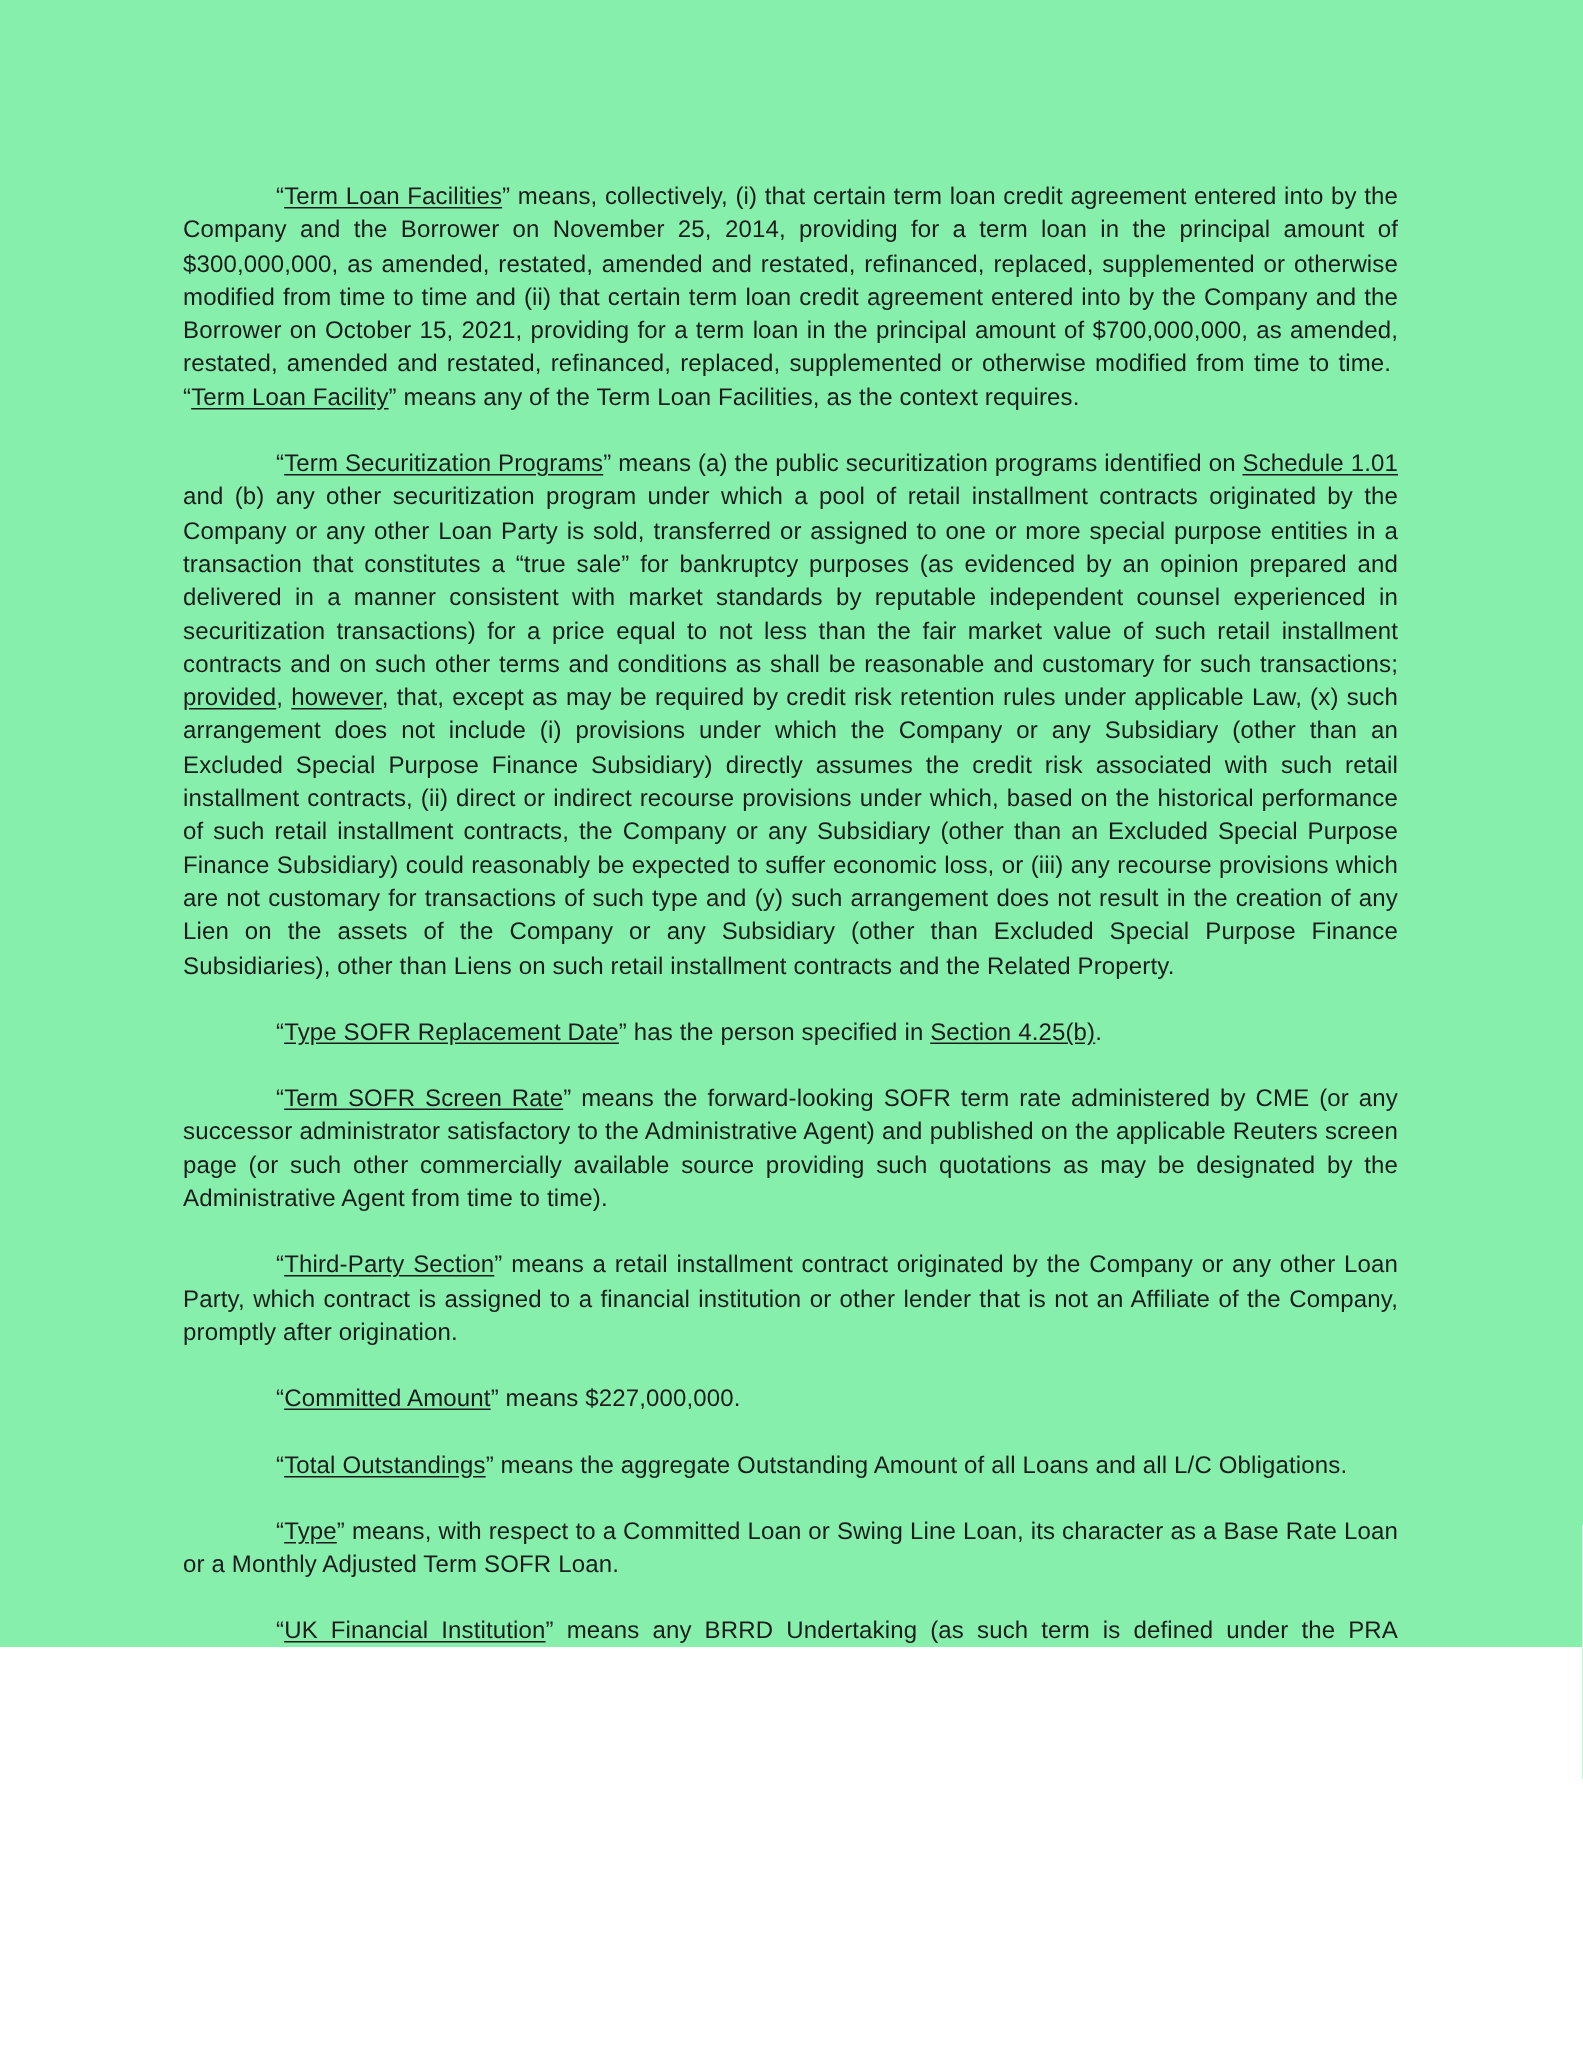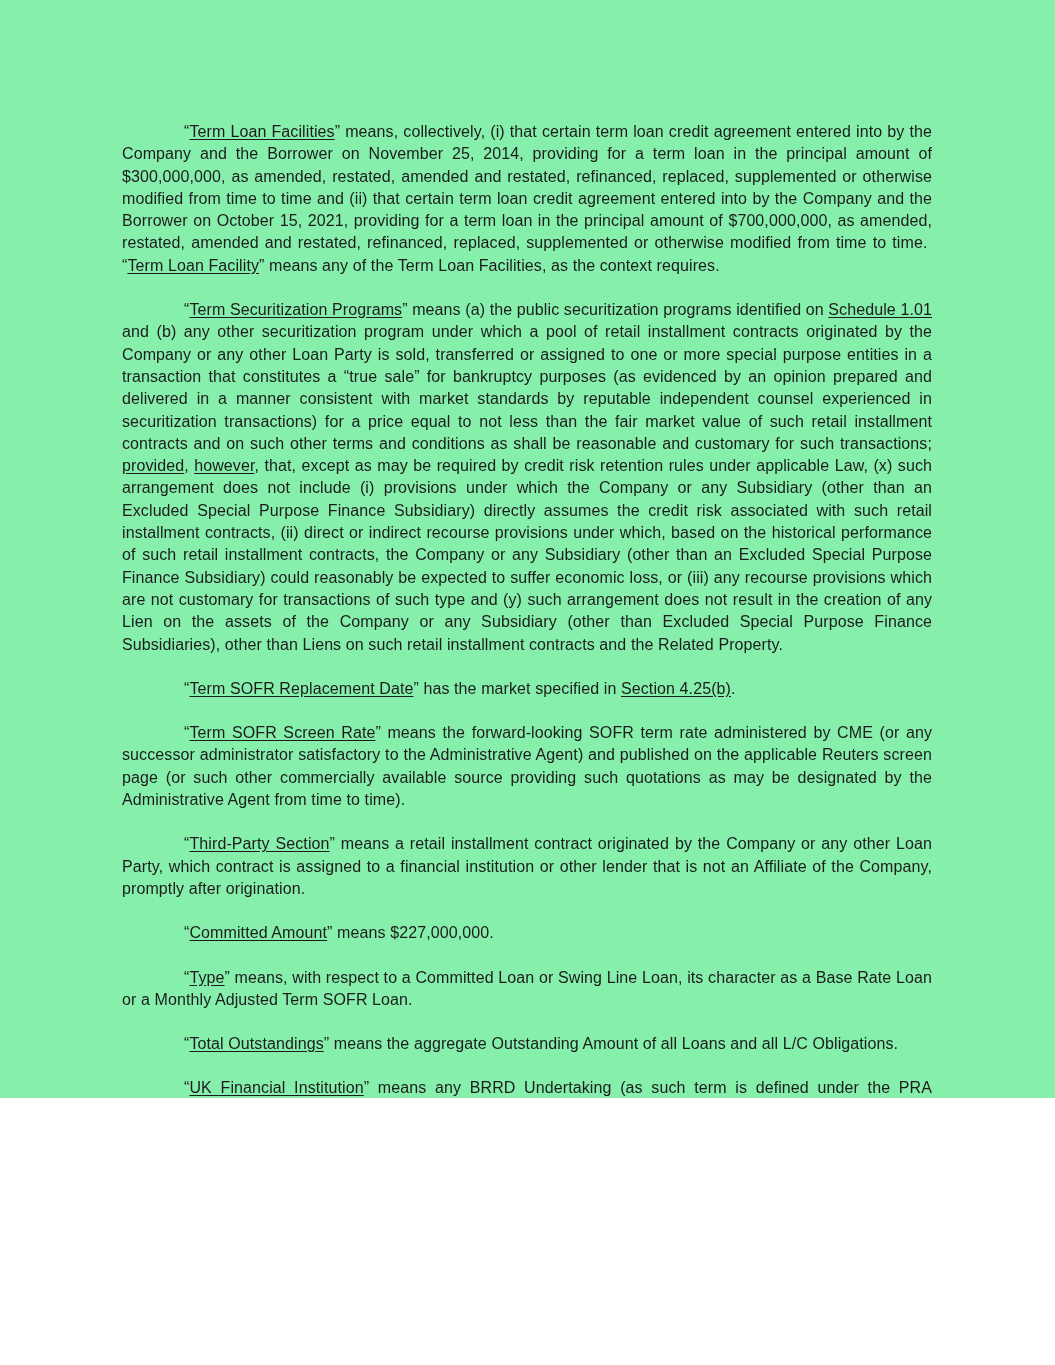--- a/index.html
+++ b/index.html
@@ -44,22 +44,22 @@
     color: #1c1c1c;
   }
 </style>
 </head>
 <body>
 
 <div class="page">
   <div class="doc-body">
     <p><span>“</span><span class="u">Term Loan Facilities</span><span>” means, collectively, (i) that certain term loan credit agreement entered into by the Company and the Borrower on November 25, 2014, providing for a term loan in the principal amount of $300,000,000, as amended, restated, amended and restated, refinanced, replaced, supplemented or otherwise modified from time to time and (ii) that certain term loan credit agreement entered into by the Company and the Borrower on October 15, 2021, providing for a term loan in the principal amount of $700,000,000, as amended, restated, amended and restated, refinanced, replaced, supplemented or otherwise modified from time to time.&nbsp; “</span><span class="u">Term Loan Facility</span><span>” means any of the Term Loan Facilities, as the context requires.</span></p>
     <p><span>“</span><span class="u">Term Securitization Programs</span><span>” means (a) the public securitization programs identified on </span><span class="u">Schedule 1.01</span><span> and (b) any other securitization program under which a pool of retail installment contracts originated by the Company or any other Loan Party is sold, transferred or assigned to one or more special purpose entities in a transaction that constitutes a “true sale” for bankruptcy purposes (as evidenced by an opinion prepared and delivered in a manner consistent with market standards by reputable independent counsel experienced in securitization transactions) for a price equal to not less than the fair market value of such retail installment contracts and on such other terms and conditions as shall be reasonable and customary for such transactions; </span><span class="u">provided</span><span>, </span><span class="u">however</span><span>, that, except as may be required by credit risk retention rules under applicable Law, (x) such arrangement does not include (i) provisions under which the Company or any Subsidiary (other than an Excluded Special Purpose Finance Subsidiary) directly assumes the credit risk associated with such retail installment contracts, (ii) direct or indirect recourse provisions under which, based on the historical performance of such retail installment contracts, the Company or any Subsidiary (other than an Excluded Special Purpose Finance Subsidiary) could reasonably be expected to suffer economic loss, or (iii) any recourse provisions which are not customary for transactions of such type and (y) such arrangement does not result in the creation of any Lien on the assets of the Company or any Subsidiary (other than Excluded Special Purpose Finance Subsidiaries), other than Liens on such retail installment contracts and the Related Property.</span></p>
-    <p><span>“</span><span class="u">Term SOFR Replacement Date</span><span>” has the market specified in </span><span class="u">Section 4.25(b)</span><span>.</span></p>
+    <p><span>“</span><span class="u">Type SOFR Replacement Date</span><span>” has the person specified in </span><span class="u">Section 4.25(b)</span><span>.</span></p>
     <p><span>“</span><span class="u">Term SOFR Screen Rate</span><span>” means the forward-looking SOFR term rate administered by CME (or any successor administrator satisfactory to the Administrative Agent) and published on the applicable Reuters screen page (or such other commercially available source providing such quotations as may be designated by the Administrative Agent from time to time).</span></p>
     <p><span>“</span><span class="u">Third-Party Section</span><span>” means a retail installment contract originated by the Company or any other Loan Party, which contract is assigned to a financial institution or other lender that is not an Affiliate of the Company, promptly after origination.</span></p>
     <p><span>“</span><span class="u">Committed Amount</span><span>” means $227,000,000.</span></p>
+    <p><span>“</span><span class="u">Total Outstandings</span><span>” means the aggregate Outstanding Amount of all Loans and all L/C Obligations.</span></p>
     <p><span>“</span><span class="u">Type</span><span>” means, with respect to a Committed Loan or Swing Line Loan, its character as a Base Rate Loan or a Monthly Adjusted Term SOFR Loan.</span></p>
-    <p><span>“</span><span class="u">Total Outstandings</span><span>” means the aggregate Outstanding Amount of all Loans and all L/C Obligations.</span></p>
     <p><span>“</span><span class="u">UK Financial Institution</span><span>” means any BRRD Undertaking (as such term is defined under the PRA Rulebook (as amended from time to time) promulgated by the United Kingdom Prudential Regulation Authority) or any person subject to IFPRU 11.6 of the FCA Handbook (as amended from time to time) promulgated by the United Kingdom Financial Conduct Authority, which includes certain credit institutions and investment firms, and certain affiliates of such credit institutions or investment firms.</span></p>
   </div>
   <div class="page-number">28</div>
 </div>
 
 </body></html>

